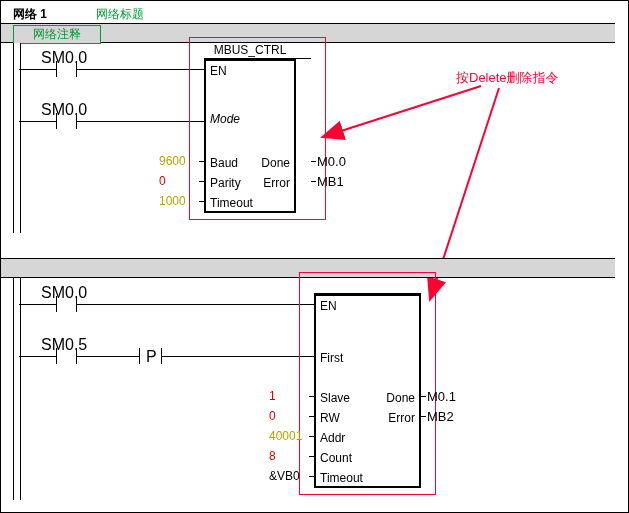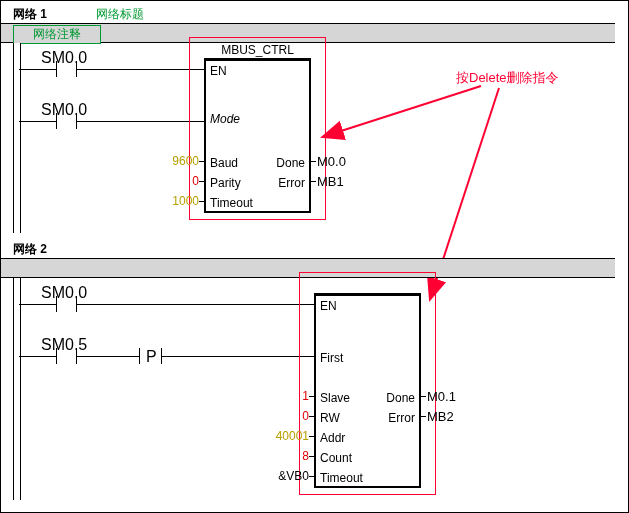--- a/index.html
+++ b/index.html
@@ -80,21 +80,21 @@
   }
 
   .contact-label {
     position: absolute;
     font-size: 16px;
     color: #000;
   }
   .val {
     position: absolute;
     font-size: 12px;
-    text-align: right;
+    text-align: left;
   }
   .val.yellow { color: #b8a000; }
   .val.red { color: #e00000; }
   .val.black { color: #000; }
 
   .fb {
     position: absolute;
     background: #fff;
     border: 2px solid #000;
     box-sizing: border-box;
@@ -162,21 +162,21 @@
   <div class="tick" style="top:60px; left:55px; height:16px;"></div>
   <div class="tick" style="top:60px; left:75px; height:16px;"></div>
   <div class="hline" style="top:68px; left:75px; width:128px;"></div>
 
   <div class="hline" style="top:120px; left:18px; width:37px;"></div>
   <span class="contact-label" style="top:100px; left:40px;">SM0.0</span>
   <div class="tick" style="top:112px; left:55px; height:16px;"></div>
   <div class="tick" style="top:112px; left:75px; height:16px;"></div>
   <div class="hline" style="top:120px; left:75px; width:128px;"></div>
 
-  <div class="fb" style="top:58px; left:203px; width:107px; height:154px;">
+  <div class="fb" style="top:58px; left:203px; width:92px; height:154px;">
     <div class="fb-title">MBUS_CTRL</div>
     <span class="fb-pin" style="top:3px; left:4px;">EN</span>
     <span class="fb-pin" style="top:51px; left:4px;font-style:italic;">Mode</span>
     <span class="fb-pin" style="top:95px; left:4px;">Baud</span>
     <span class="fb-pin" style="top:115px; left:4px;">Parity</span>
     <span class="fb-pin" style="top:135px; left:4px;">Timeout</span>
     <span class="fb-pin" style="top:95px; right:4px;">Done</span>
     <span class="fb-pin" style="top:115px; right:4px;">Error</span>
   </div>
 
@@ -204,23 +204,20 @@
       <marker id="ah" markerWidth="12" markerHeight="12" refX="1" refY="5" orient="auto">
         <path d="M0,0 L12,5 L0,10 Z" fill="#ff0033"></path>
       </marker>
     </defs>
 
     <line x1="480" y1="85" x2="340" y2="130" stroke="#ff0033" stroke-width="2" marker-end="url(#ah)"></line>
 
     <line x1="498" y1="87" x2="435" y2="280" stroke="#ff0033" stroke-width="2" marker-end="url(#ah)"></line>
   </svg>
 
-  <div class="net-header" style="top:238px;">
-    <span class="title" style="left:12px;">网络 2</span>
-  </div>
 
   <div class="comment-bar" style="top:257px;"></div>
 
   <div class="rail" style="top:277px; height:222px;"></div>
 
   <div class="hline" style="top:303px; left:18px; width:37px;"></div>
   <span class="contact-label" style="top:283px; left:40px;">SM0.0</span>
   <div class="tick" style="top:295px; left:55px; height:16px;"></div>
   <div class="tick" style="top:295px; left:75px; height:16px;"></div>
   <div class="hline" style="top:303px; left:75px; width:238px;"></div>

